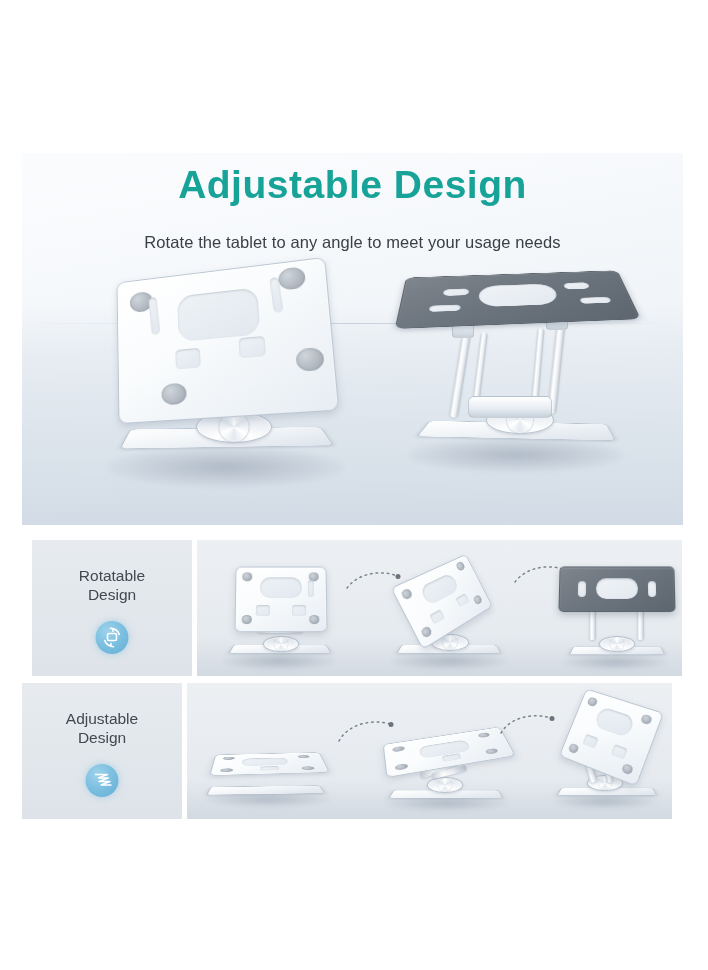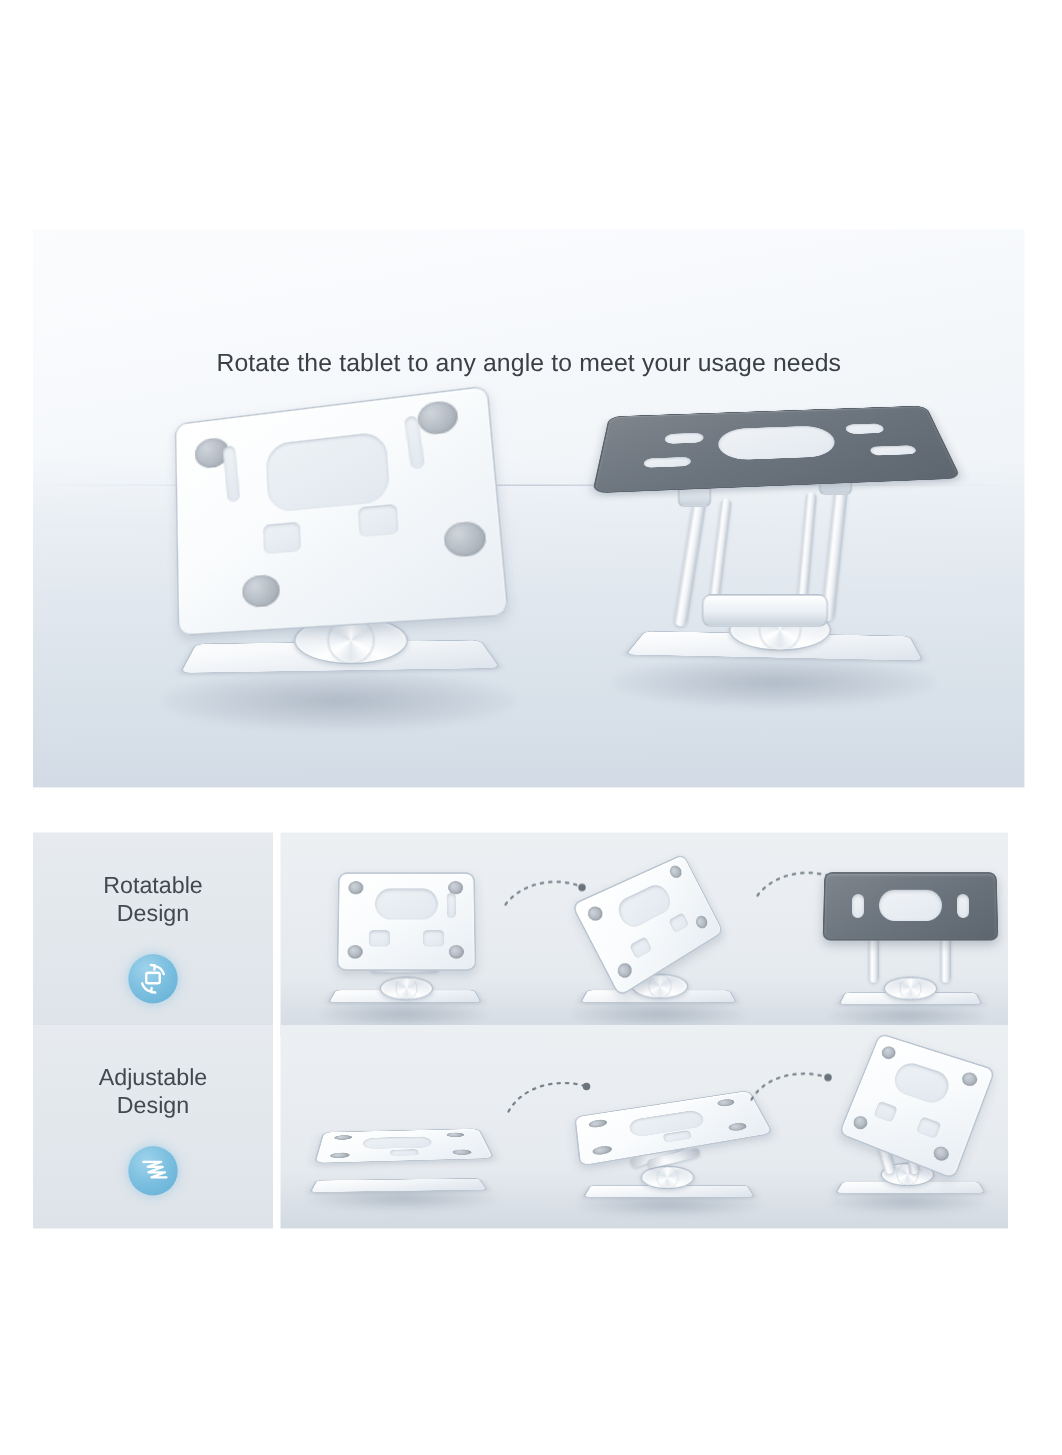--- a/index.html
+++ b/index.html
@@ -87,21 +87,21 @@
   }
   .knuckle{
     position:absolute;border-radius:4px;
     background:linear-gradient(180deg,#ffffff 0%,#e9eef4 55%,#c8d1da 100%);
     border:1px solid rgba(175,186,200,.7);
   }
 
   
   .features{position:absolute;left:22px;top:540px;width:650px;height:279px;}
   .frow{position:absolute;left:0;width:650px;height:136px;}
-  .frow.r1{top:15px;}
+  .frow.r1{top:0;margin-left:10px;}
   .frow.r2{top:143px;}
   .fleft{
     position:absolute;left:0;top:0;width:160px;height:136px;
     background:linear-gradient(180deg,#e7ebef 0%,#e2e7ec 55%,#dde3e9 100%);
   }
   .fleft-label{
     position:absolute;left:0;top:26px;width:160px;text-align:center;
     font-size:15.5px;line-height:19px;color:#414850;font-weight:400;
   }
   .fleft-label .l2{display:block;}
@@ -126,20 +126,21 @@
   .arrow{position:absolute;}
   .arrow svg{display:block;overflow:visible;}
 </style>
 </head>
 <body>
 
 <div class="page">
 
   <div class="hero">
 
+    <div class="hero-title">Adjustable Design</div>
     <div class="hero-sub">Rotate the tablet to any angle to meet your usage needs</div>
 
     <div class="desk"></div>
     <div class="desk-line"></div>
 
     <div class="stand" style="left:78px;top:108px;width:250px;height:235px;">
 
       <div class="shadow" style="left:8px;top:186px;width:236px;height:40px;"></div>
 
       <div class="base" style="left:26px;top:152px;width:200px;height:46px;border-radius:7px;

